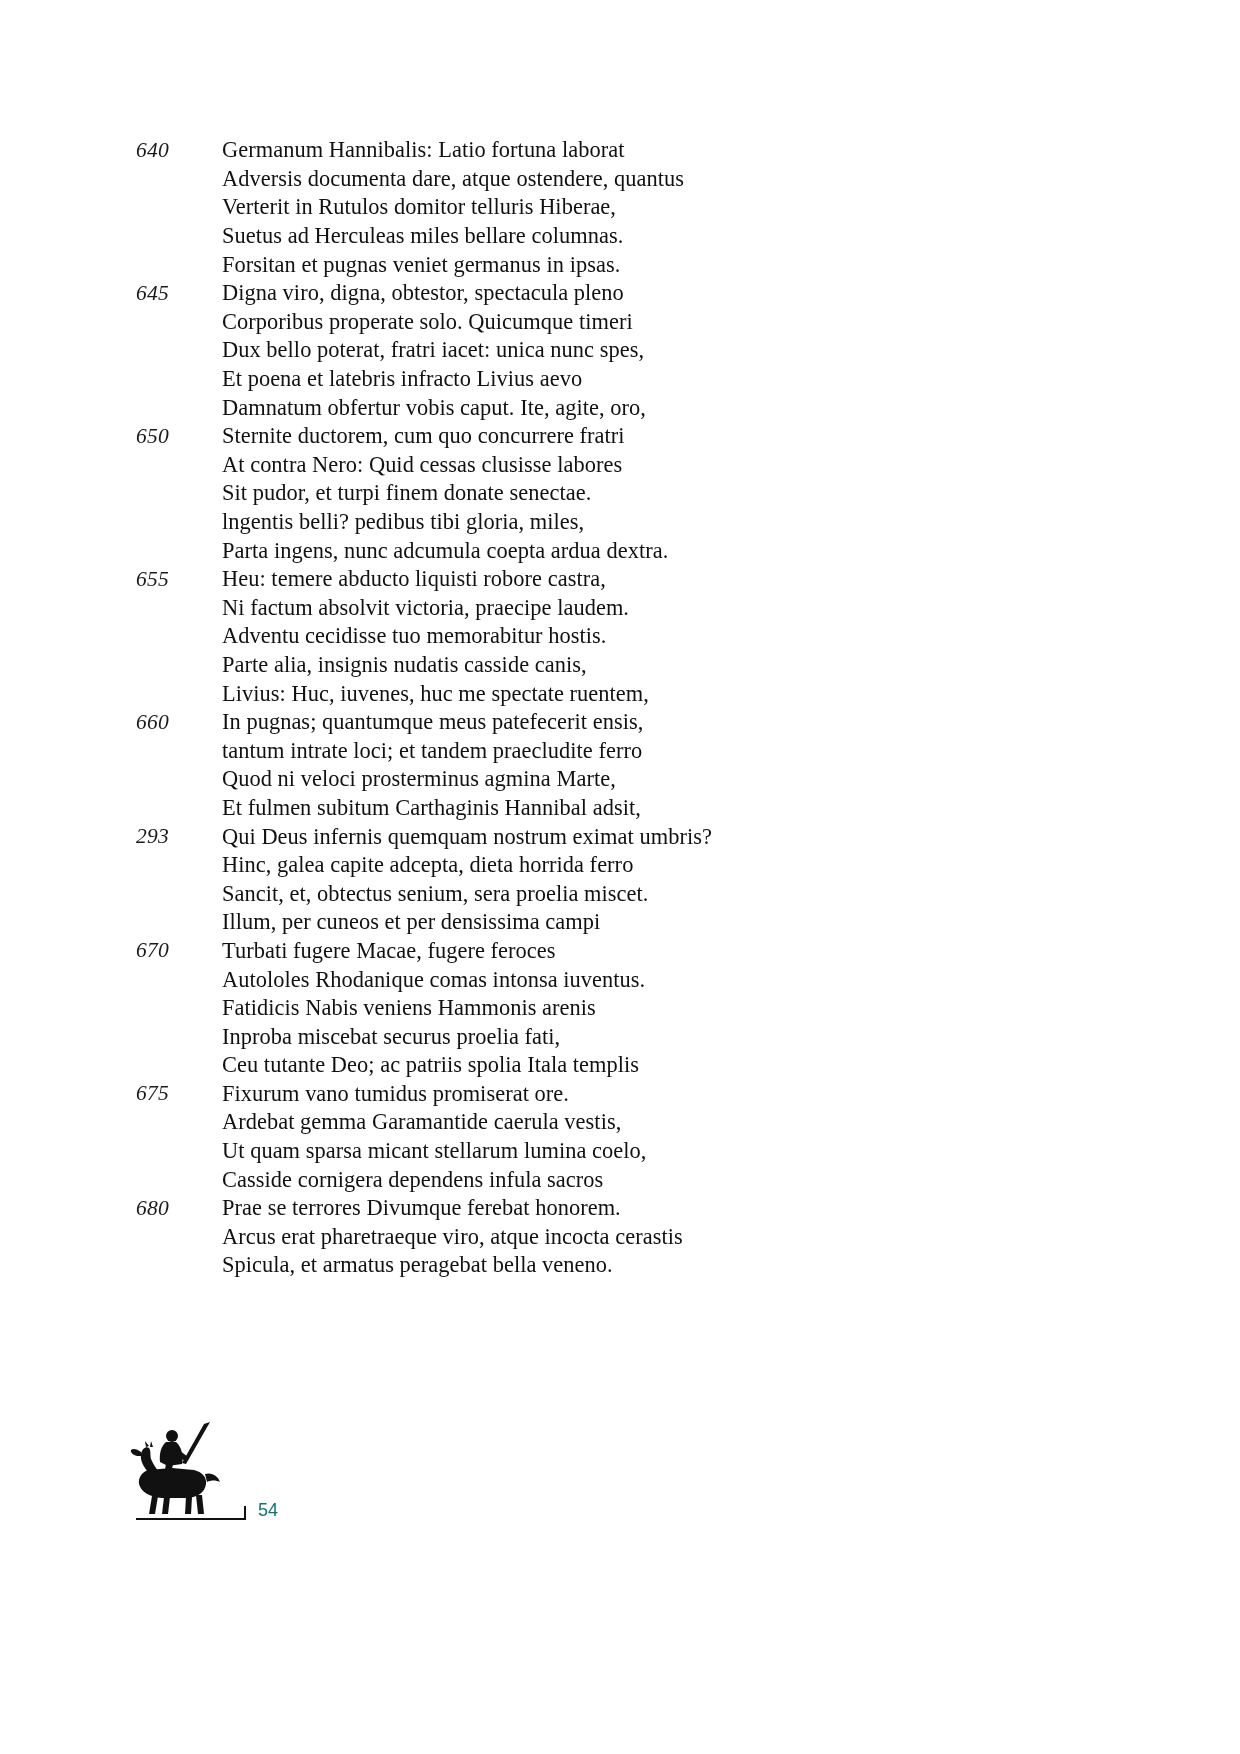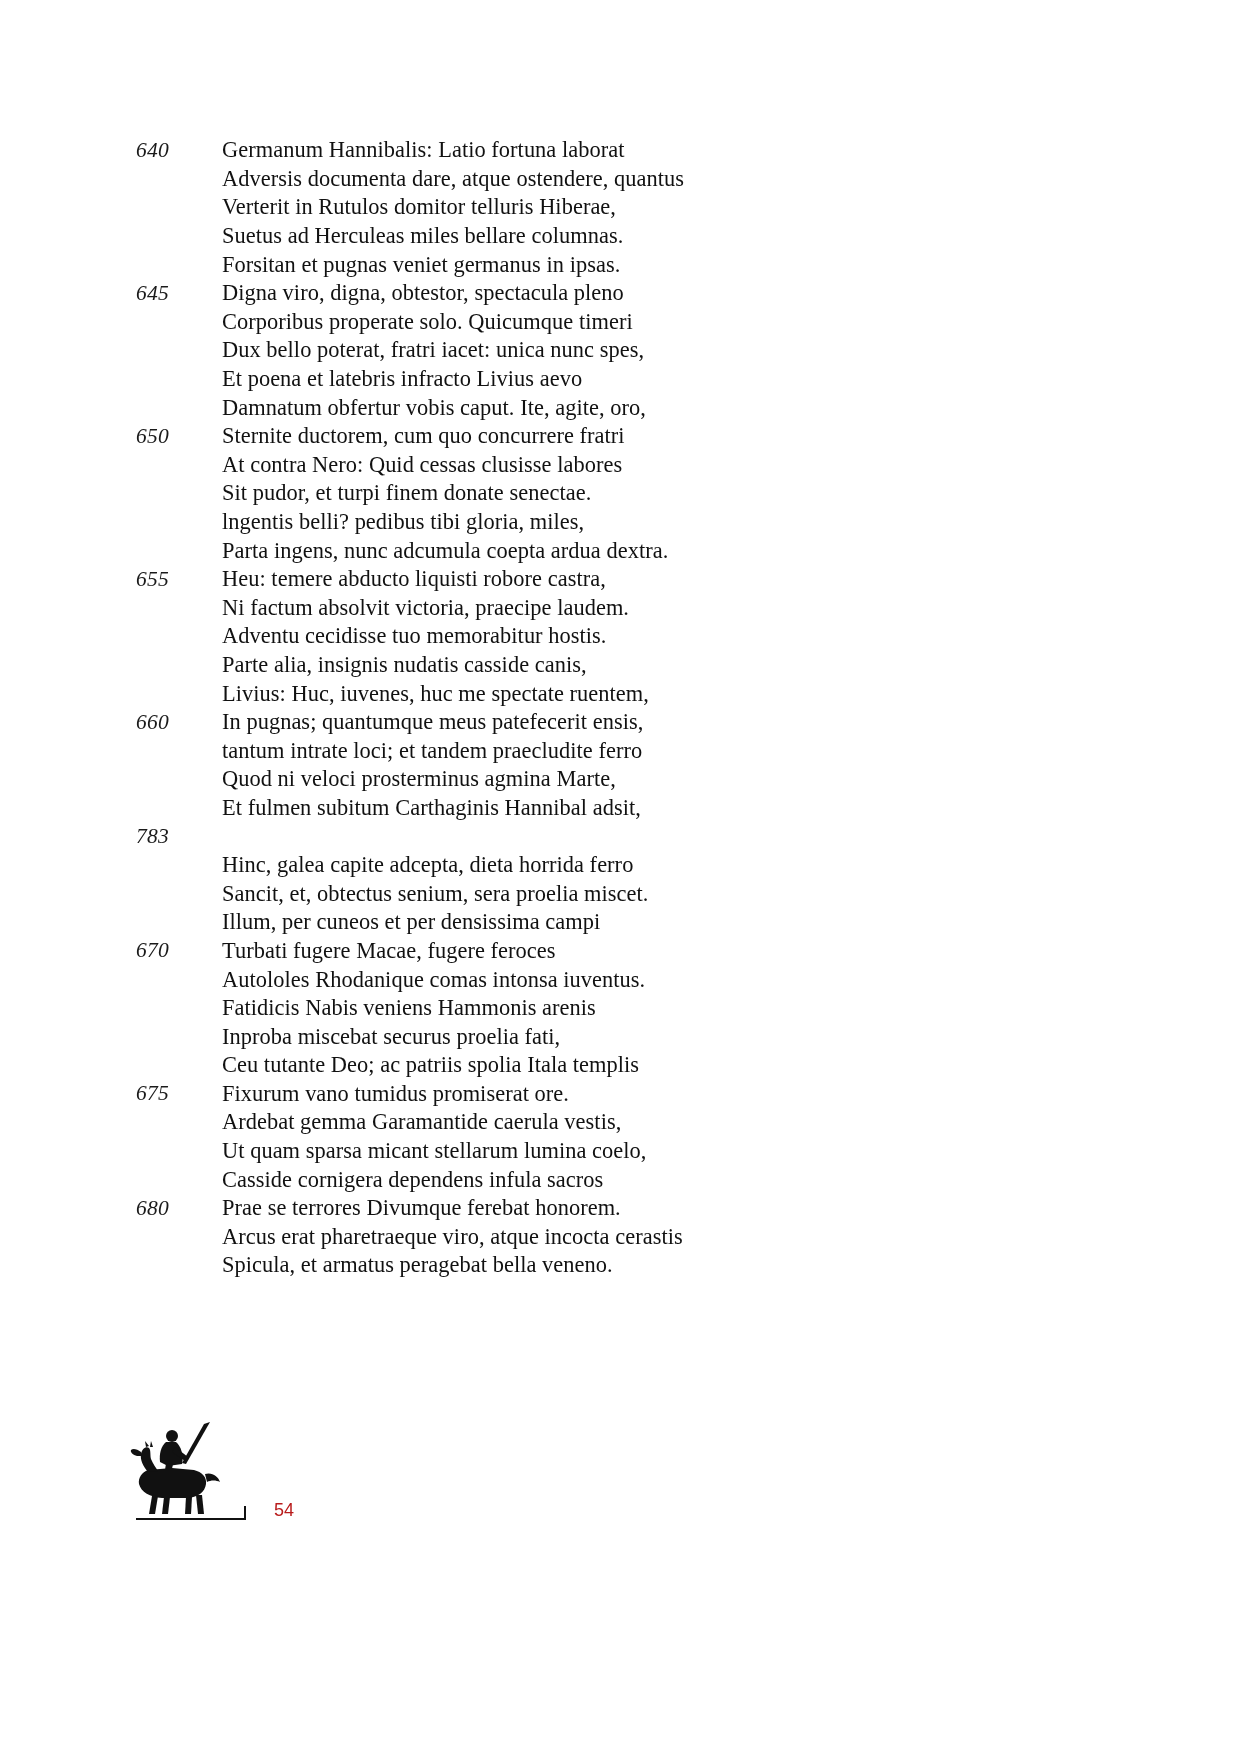--- a/index.html
+++ b/index.html
@@ -73,22 +73,21 @@
     width: 2px;
     height: 14px;
     background: #111111;
   }
   .page-number {
     position: absolute;
     left: 130px;
     top: 82px;
     font-family: "Liberation Sans", "DejaVu Sans", sans-serif;
     font-size: 18px;
-    color: #b91c1c;
-    margin-left: 16px;
+    color: #0f766e;
   }
 </style>
 </head>
 <body>
 
 <div class="page">
 
   <div class="verse-block">
       <div class="verse-line">
         <span class="line-number">640</span>
@@ -180,21 +179,22 @@
       </div>
       <div class="verse-line">
         <span class="line-number"></span>
         <span class="line-text">Quod ni veloci prosterminus agmina Marte,</span>
       </div>
       <div class="verse-line">
         <span class="line-number"></span>
         <span class="line-text">Et fulmen subitum Carthaginis Hannibal adsit,</span>
       </div>
       <div class="verse-line">
-        <span class="line-number">783</span>
+        <span class="line-number">293</span>
+        <span class="line-text">Qui Deus infernis quemquam nostrum eximat umbris?</span>
       </div>
       <div class="verse-line">
         <span class="line-number"></span>
         <span class="line-text">Hinc, galea capite adcepta, dieta horrida ferro</span>
       </div>
       <div class="verse-line">
         <span class="line-number"></span>
         <span class="line-text">Sancit, et, obtectus senium, sera proelia miscet.</span>
       </div>
       <div class="verse-line">

